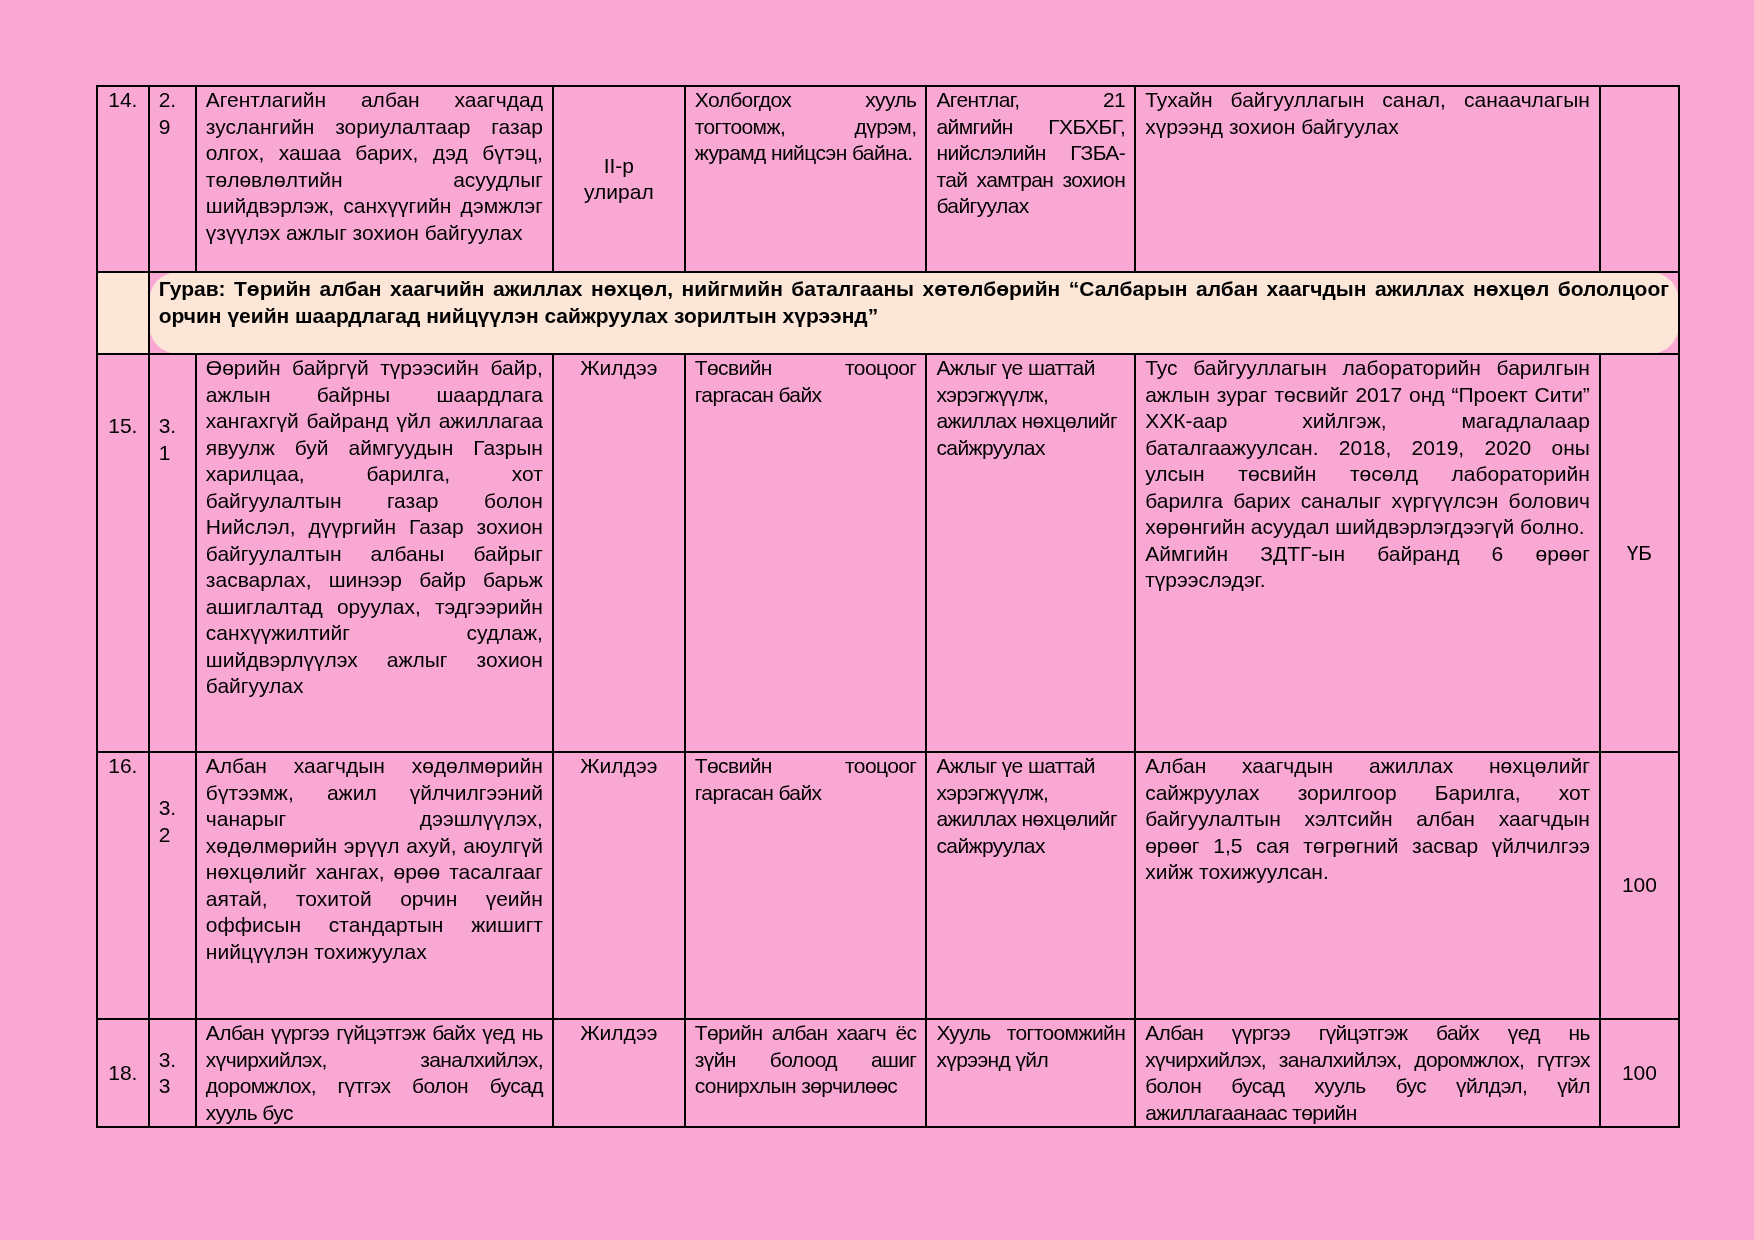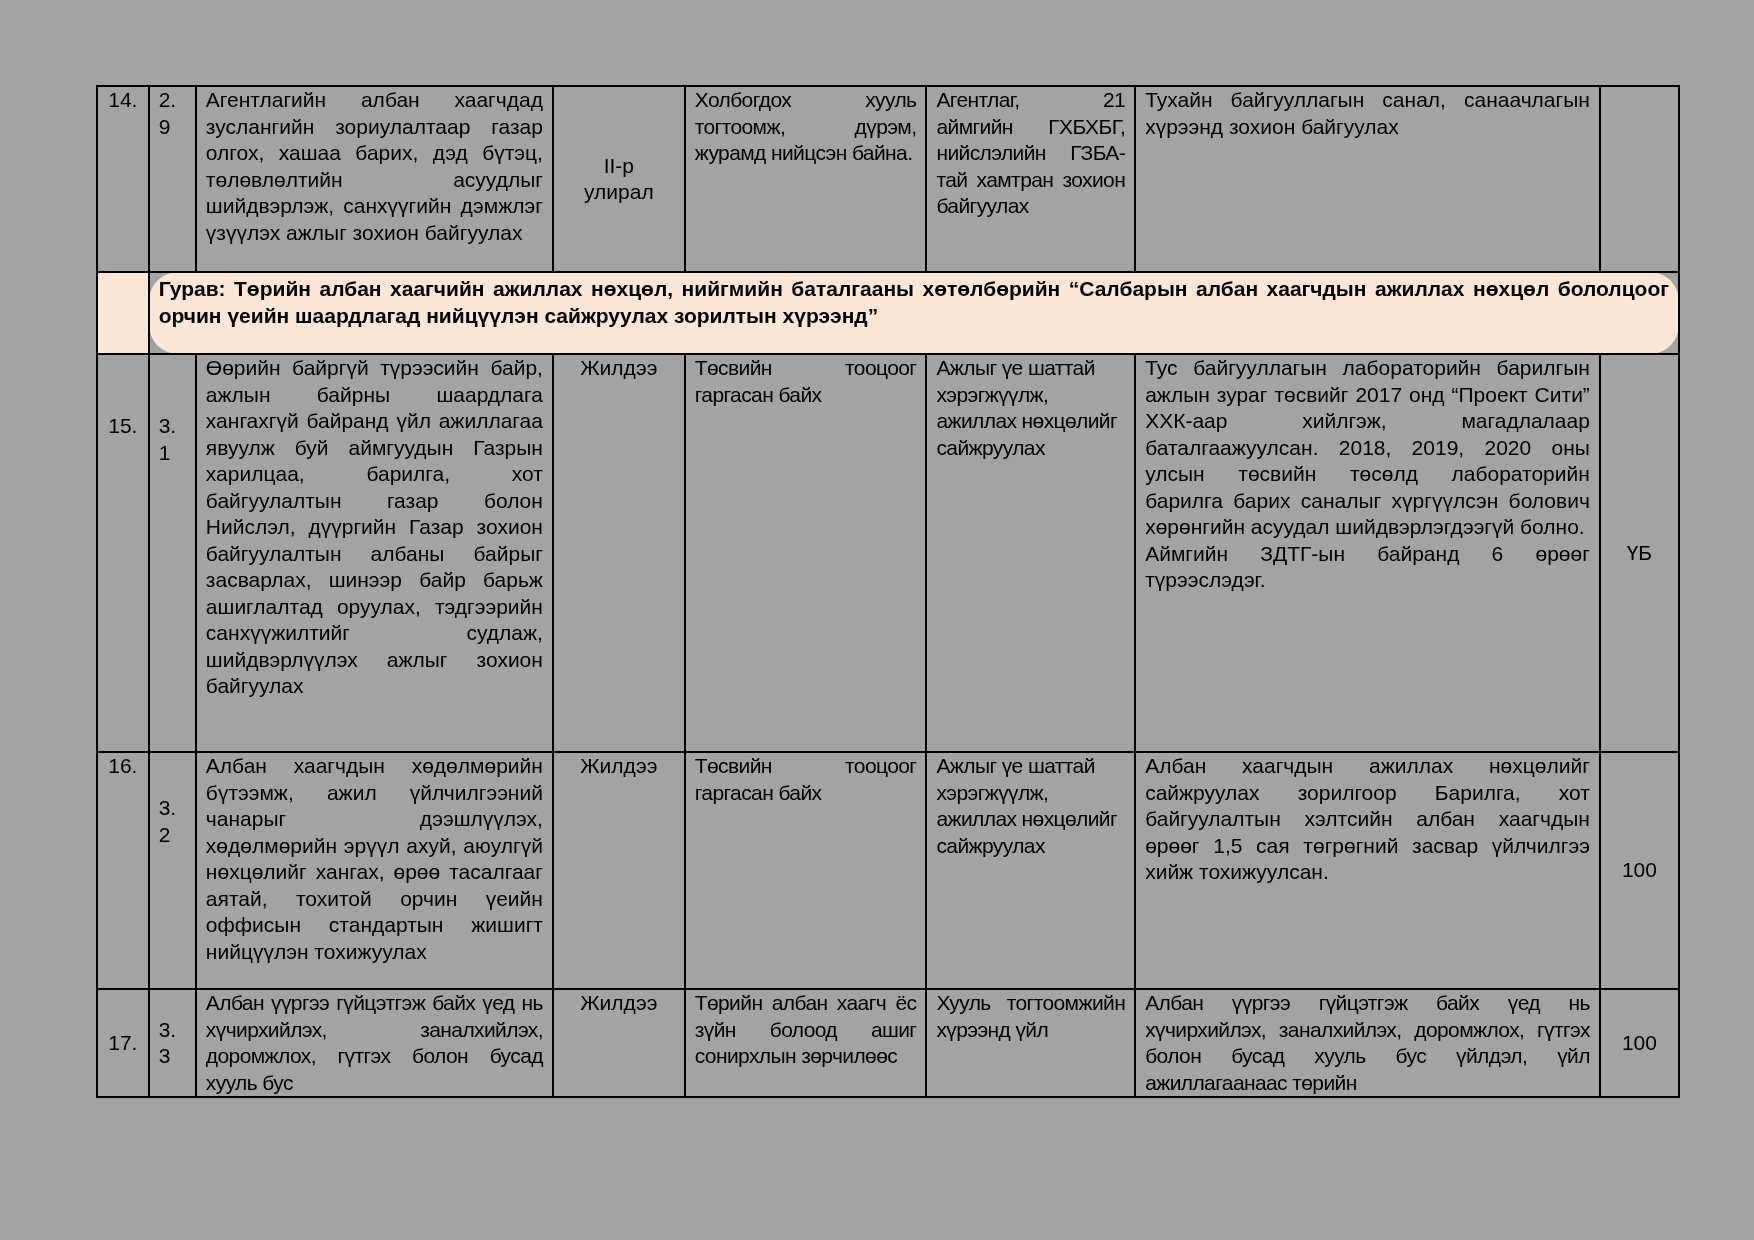--- a/index.html
+++ b/index.html
@@ -12,21 +12,21 @@
       height: 1240px;
       position: relative;
       overflow: hidden;
       font-family: "Liberation Sans", sans-serif;
       color: #000;
     }
     .page {
       position: absolute;
       left: 0; top: 0;
       width: 1754px; height: 1240px;
-      background: #a3a3a3;
+      background: #f9a8d4;
     }
     table.plan {
       position: absolute;
       left: 96px;
       top: 85px;
       width: 1584px;
       border-collapse: collapse;
       table-layout: fixed;
       font-size: 21px;
       line-height: 26.5px;
@@ -98,33 +98,33 @@
       <td class="c-time">Жилдээ</td>
       <td class="c-crit just narrow">Төсвийн тооцоог гаргасан байх</td>
       <td class="c-resp narrow">Ажлыг үе шаттай хэрэгжүүлж, ажиллах нөхцөлийг сайжруулах</td>
       <td class="c-perf">
         <div class="just"> Тус байгууллагын лабораторийн барилгын ажлын зураг төсвийг 2017 онд “Проект Сити” ХХК-аар хийлгэж, магадлалаар баталгаажуулсан. 2018, 2019, 2020 оны улсын төсвийн төсөлд лабораторийн барилга барих саналыг хүргүүлсэн болович хөрөнгийн асуудал шийдвэрлэгдээгүй болно.</div>
         <div class="just">Аймгийн ЗДТГ-ын байранд 6 өрөөг түрээслэдэг.</div>
       </td>
       <td class="c-score mid">ҮБ</td>
     </tr>
 
-    <tr style="height:237px;">
+    <tr style="height:267px;">
       <td class="c-num">16.</td>
       <td class="c-code" style="padding-top:42px;"><span>3.2</span></td>
       <td class="c-act just">Албан хаагчдын хөдөлмөрийн бүтээмж, ажил үйлчилгээний чанарыг дээшлүүлэх, хөдөлмөрийн эрүүл ахуй, аюулгүй нөхцөлийг хангах, өрөө тасалгааг аятай, тохитой орчин үеийн оффисын стандартын жишигт нийцүүлэн тохижуулах</td>
       <td class="c-time">Жилдээ</td>
       <td class="c-crit just narrow">Төсвийн тооцоог гаргасан байх</td>
       <td class="c-resp narrow">Ажлыг үе шаттай хэрэгжүүлж, ажиллах нөхцөлийг сайжруулах</td>
       <td class="c-perf just">Албан хаагчдын ажиллах нөхцөлийг сайжруулах зорилгоор Барилга, хот байгуулалтын хэлтсийн албан хаагчдын өрөөг 1,5 сая төгрөгний засвар үйлчилгээ хийж тохижуулсан.</td>
       <td class="c-score mid">100</td>
     </tr>
 
     <tr style="height:106px;">
-      <td class="c-num mid">17.</td>
+      <td class="c-num mid">18.</td>
       <td class="c-code mid">3.3</td>
       <td class="c-act just narrow">Албан үүргээ гүйцэтгэж байх үед нь хүчирхийлэх, заналхийлэх, доромжлох, гүтгэх болон бусад хууль бус</td>
       <td class="c-time">Жилдээ</td>
       <td class="c-crit just narrow">Төрийн албан хаагч ёс зүйн болоод ашиг сонирхлын зөрчилөөс</td>
       <td class="c-resp just narrow">Хууль тогтоомжийн хүрээнд үйл</td>
       <td class="c-perf just narrow">Албан үүргээ гүйцэтгэж байх үед нь хүчирхийлэх, заналхийлэх, доромжлох, гүтгэх болон бусад хууль бус үйлдэл, үйл ажиллагаанаас төрийн</td>
       <td class="c-score mid">100</td>
     </tr>
   </tbody>
     </table>

